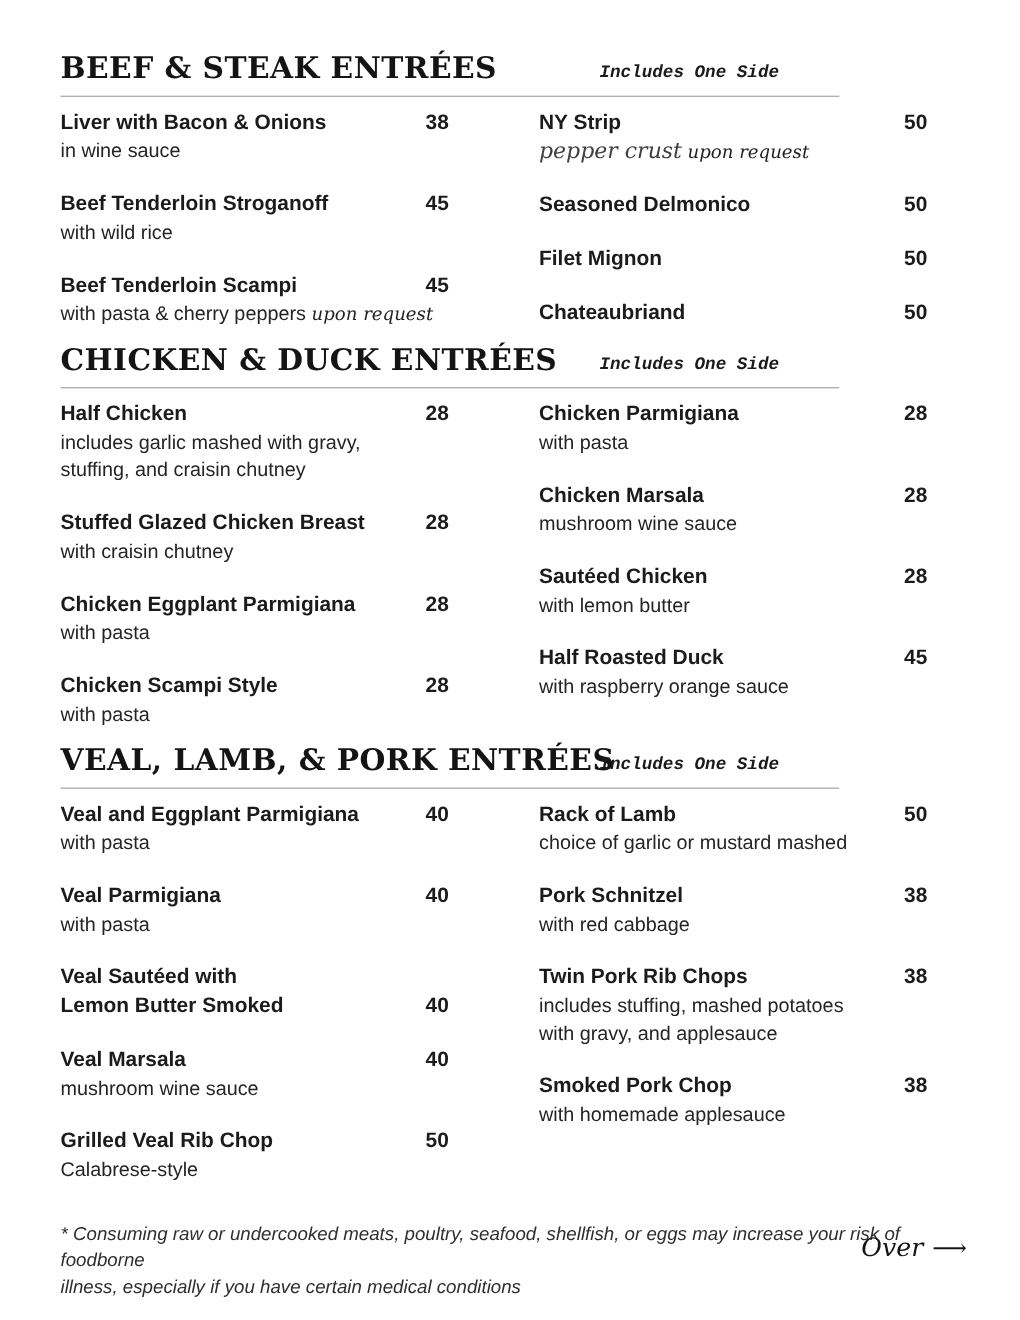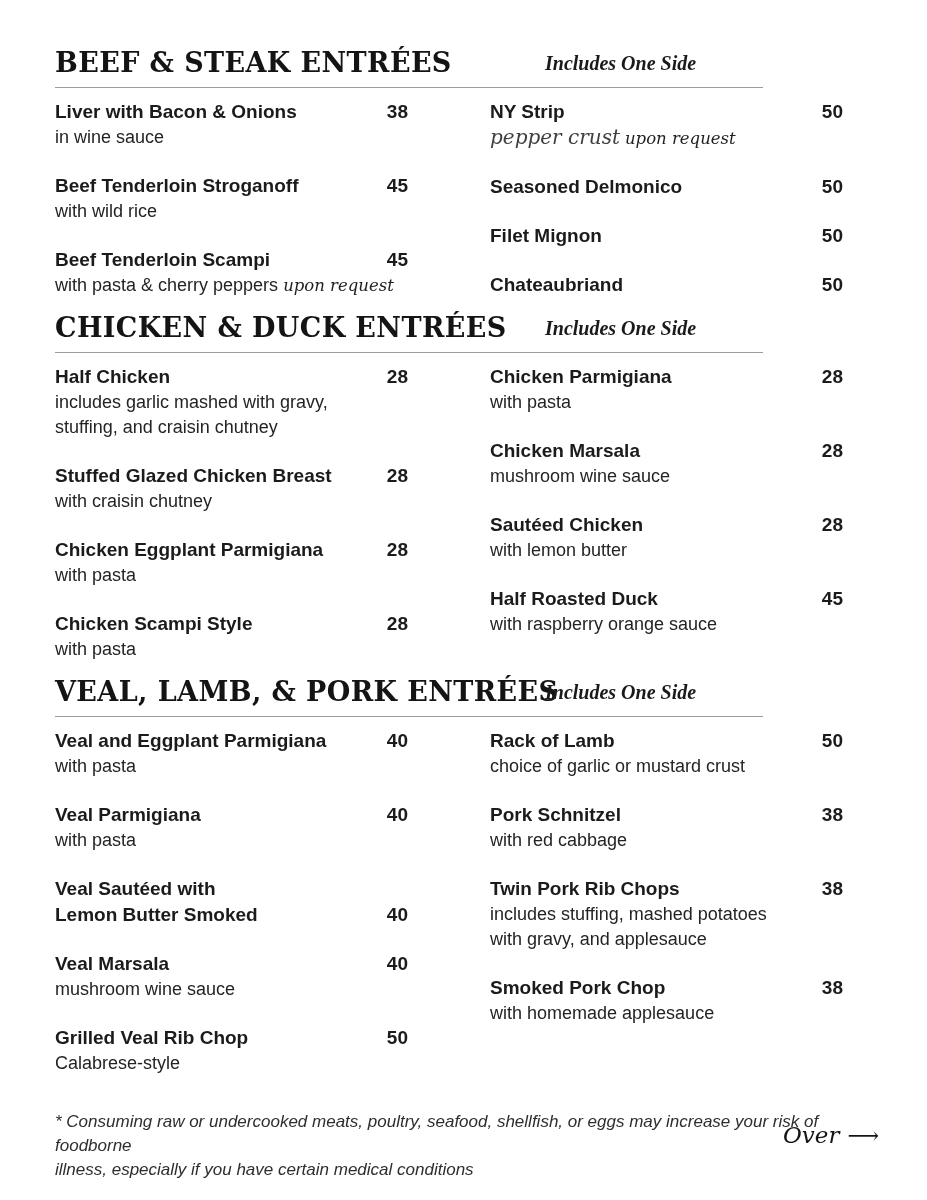--- a/index.html
+++ b/index.html
@@ -12,22 +12,22 @@
   }
   section + section { margin-top:15px; }
   .section-header { position:relative; }
   .section-title {
     font-family:"DejaVu Serif", serif; font-weight:700;
     font-size:27px; line-height:30px; letter-spacing:0.4px;
     color:#141414; white-space:nowrap;
   }
   .side-note {
     position:absolute; left:490px; bottom:3px;
-    font-family:Liberation Serif, serif; font-style:italic; font-weight:700;
-    font-size:20px; color:#1a1a1a; white-space:nowrap;
+    font-family:Liberation Mono, monospace; font-style:italic; font-weight:700;
+    font-size:16px; color:#1a1a1a; white-space:nowrap;
   }
   .rule { width:708px; height:0; border-top:1.6px solid #9c9c9c; margin-top:9px; }
   .columns { display:flex; margin-top:11px; }
   .col { width:353px; }
   .col-left { margin-right:82px; }
   .item { margin-bottom:23px; }
   .item:last-child { margin-bottom:0; }
   .row { display:flex; justify-content:space-between; align-items:baseline; line-height:26px; }
   .name { font-weight:700; font-size:19px; color:#1b1b1b; }
   .price { font-weight:700; font-size:19px; color:#1b1b1b; padding-left:10px; }
@@ -230,21 +230,21 @@
           </div>
         <div class="desc">Calabrese-style</div>
       </div>
     </div>
     <div class="col">
       <div class="item">
         <div class="row">
             <span class="name">Rack of Lamb</span>
             <span class="price">50</span>
           </div>
-        <div class="desc">choice of garlic or mustard crust</div>
+        <div class="desc">choice of garlic or mustard mashed</div>
       </div>
       <div class="item">
         <div class="row">
             <span class="name">Pork Schnitzel</span>
             <span class="price">38</span>
           </div>
         <div class="desc">with red cabbage</div>
       </div>
       <div class="item">
         <div class="row">

